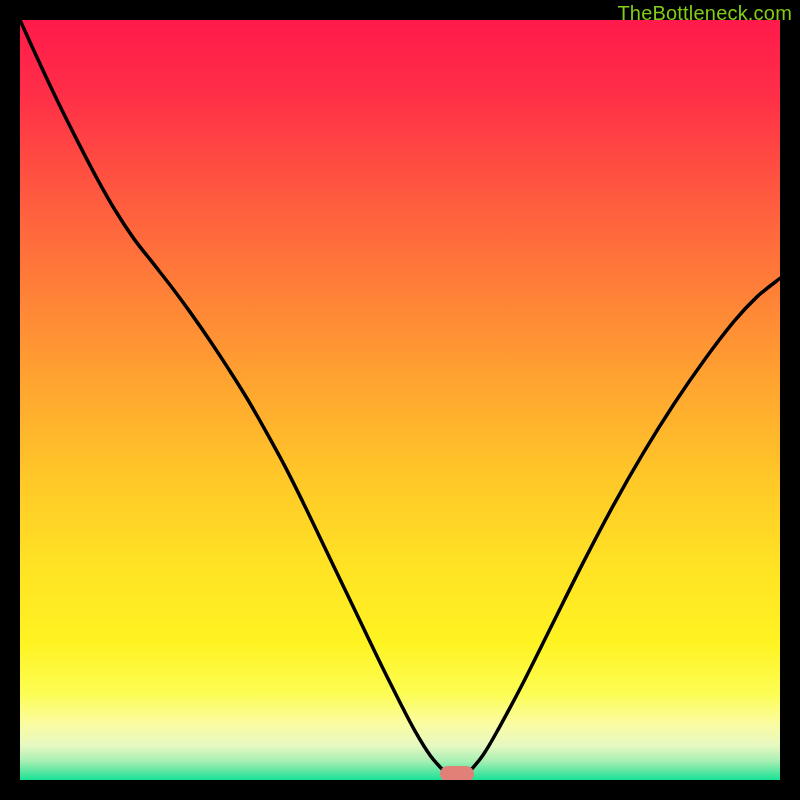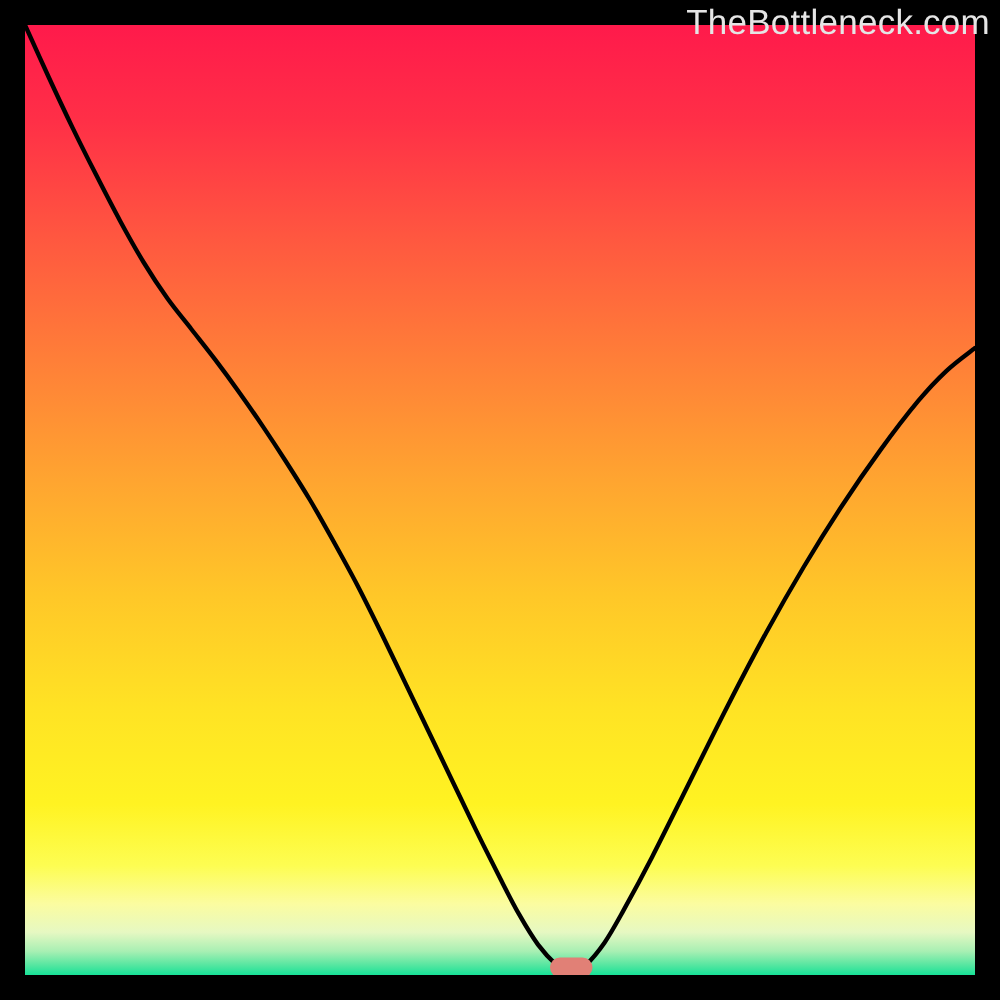--- a/index.html
+++ b/index.html
@@ -42,22 +42,22 @@
     height: 100%;
   }
   .marker {
     position: absolute;
     border-radius: 8px;
   }
   .watermark {
     position: absolute;
     top: 2px;
     right: 8px;
-    color: #e5e5e5;
-    font-size: 28px;
+    color: #84cc16;
+    font-size: 20px;
     font-weight: 500;
     letter-spacing: 0.2px;
     user-select: none;
   }
 </style>
 </head>
 <body>
 
 <div class="frame">
 

